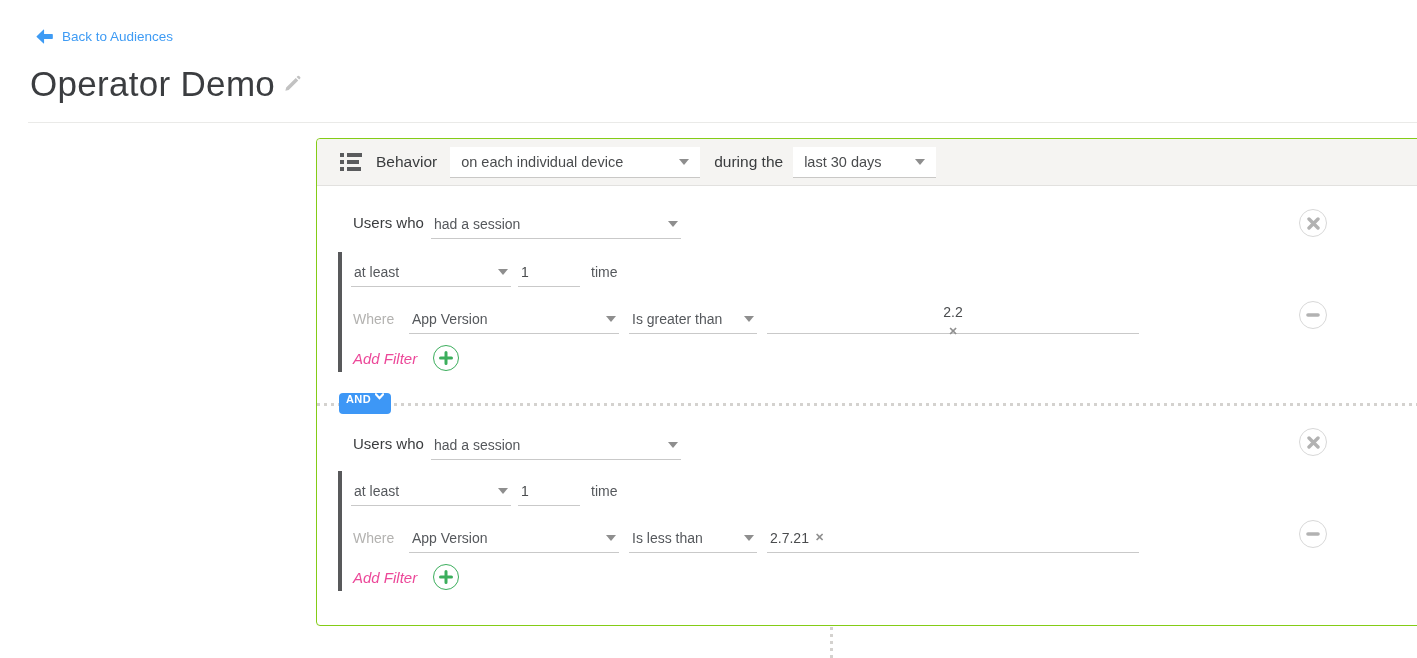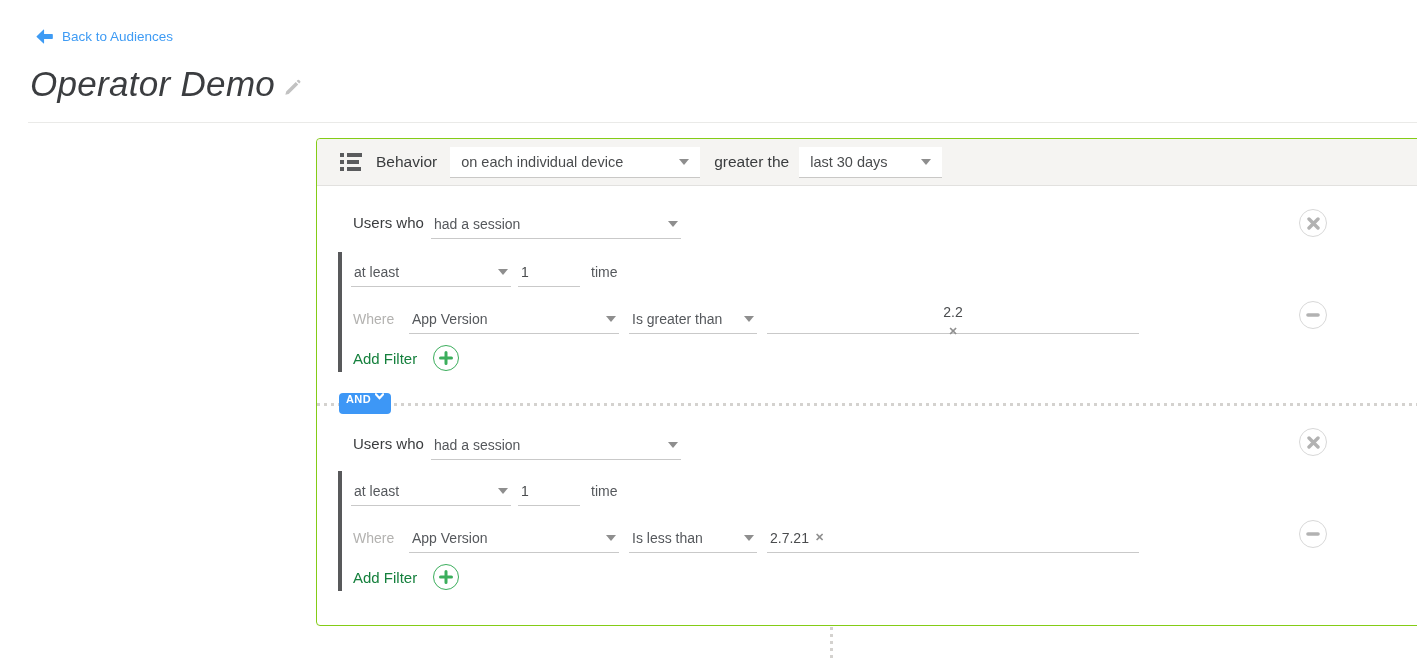--- a/index.html
+++ b/index.html
@@ -4,21 +4,21 @@
 <style>
   * { margin:0; padding:0; box-sizing:border-box; }
   html,body { width:1417px; height:658px; background:#ffffff;
     font-family:"Liberation Sans", sans-serif; overflow:hidden; }
   .canvas { position:relative; width:1417px; height:658px; background:#fff; }
 
   
   .back-link { position:absolute; left:36px; top:29px; display:flex; align-items:center;
     gap:9px; color:#3E9BF4; font-size:13.5px; cursor:pointer; }
   .back-link svg { display:block; }
-  .page-title-row { position:absolute; left:30px; top:64px; display:flex; align-items:center; gap:8px;font-style:italic; }
+  .page-title-row { position:absolute; left:30px; top:64px; display:flex; align-items:flex-start; gap:8px; }
   .page-title { font-size:35px; color:#3B3D40; letter-spacing:0.3px; font-weight:400; }
   .pencil { margin-top:10px; cursor:pointer; }
   .top-divider { position:absolute; left:28px; right:0; top:122px; height:1px; background:#EAEAE8; }
 
   
   .panel { position:absolute; left:316px; top:138px; width:1200px; height:488px;
     background:#fff; border:1px solid #84cc16; border-radius:4px; }
   .panel-header { position:absolute; left:0; top:0; right:0; height:47px; background:#F5F4F2;
     border-bottom:1px solid #E2E1DF; border-radius:4px 4px 0 0;
     display:flex; align-items:center; padding-left:23px; }
@@ -49,21 +49,21 @@
   .value-area { position:absolute; height:30px; border-bottom:1px solid #C9C9C9;
     display:flex; align-items:center; gap:6px; padding:0 3px; }
   .value-text { font-size:14px; color:#4A4C4E; }
   .tag-x { font-size:11px; font-weight:bold; color:#8F8F8F; cursor:pointer; line-height:1; }
   .group-bar { position:absolute; width:4px; background:#58595B; }
 
   .circle-btn { position:absolute; width:28px; height:28px; border-radius:50%;
     border:1px solid #D8D8D8; background:#fff; display:flex; align-items:center;
     justify-content:center; cursor:pointer; padding:0; }
   .add-filter { position:absolute; display:flex; align-items:center; gap:16px; cursor:pointer; }
-  .add-filter-text { font-size:15px; color:#15803d; font-weight:500; }
+  .add-filter-text { font-size:15px; color:#ec4899; font-weight:500;font-style:italic; }
   .plus-circle { width:26px; height:26px; border-radius:50%; border:1.5px solid #3BAE5C;
     display:flex; align-items:center; justify-content:center; background:#fff; }
 
   .and-dotted { position:absolute; left:0; right:0; top:264px; height:3px;
     background-image:repeating-linear-gradient(to right,#D4D2CF 0 3px, transparent 3px 7px); }
   .and-badge { position:absolute; left:22px; top:254px; width:52px; height:21px;
     background:#3D97F6; border-radius:4px; color:#fff; font-size:11px; font-weight:bold;
     letter-spacing:0.4px; display:flex; justify-content:center; gap:4px;
     cursor:pointer; }
 
@@ -109,21 +109,21 @@
         <span class="li-row">
             <span class="li-dot"></span>
             <span class="li-bar" style="width:14px"></span>
           </span>
       </span>
       <span class="behavior-label">Behavior</span>
       <div class="hdr-dd scope">
         <span>on each individual device</span>
         <span class="tri"></span>
       </div>
-      <span class="during-label">greater the</span>
+      <span class="during-label">during the</span>
       <div class="hdr-dd range">
         <span>last 30 days</span>
         <span class="tri"></span>
       </div>
     </div>
 
     <span class="lbl-dark" style="left:36px; top:75px;">Users who</span>
     <div class="dd" style="left:114px; top:70px; width:250px;">
       <span>had a session</span>
       <span class="tri"></span>

